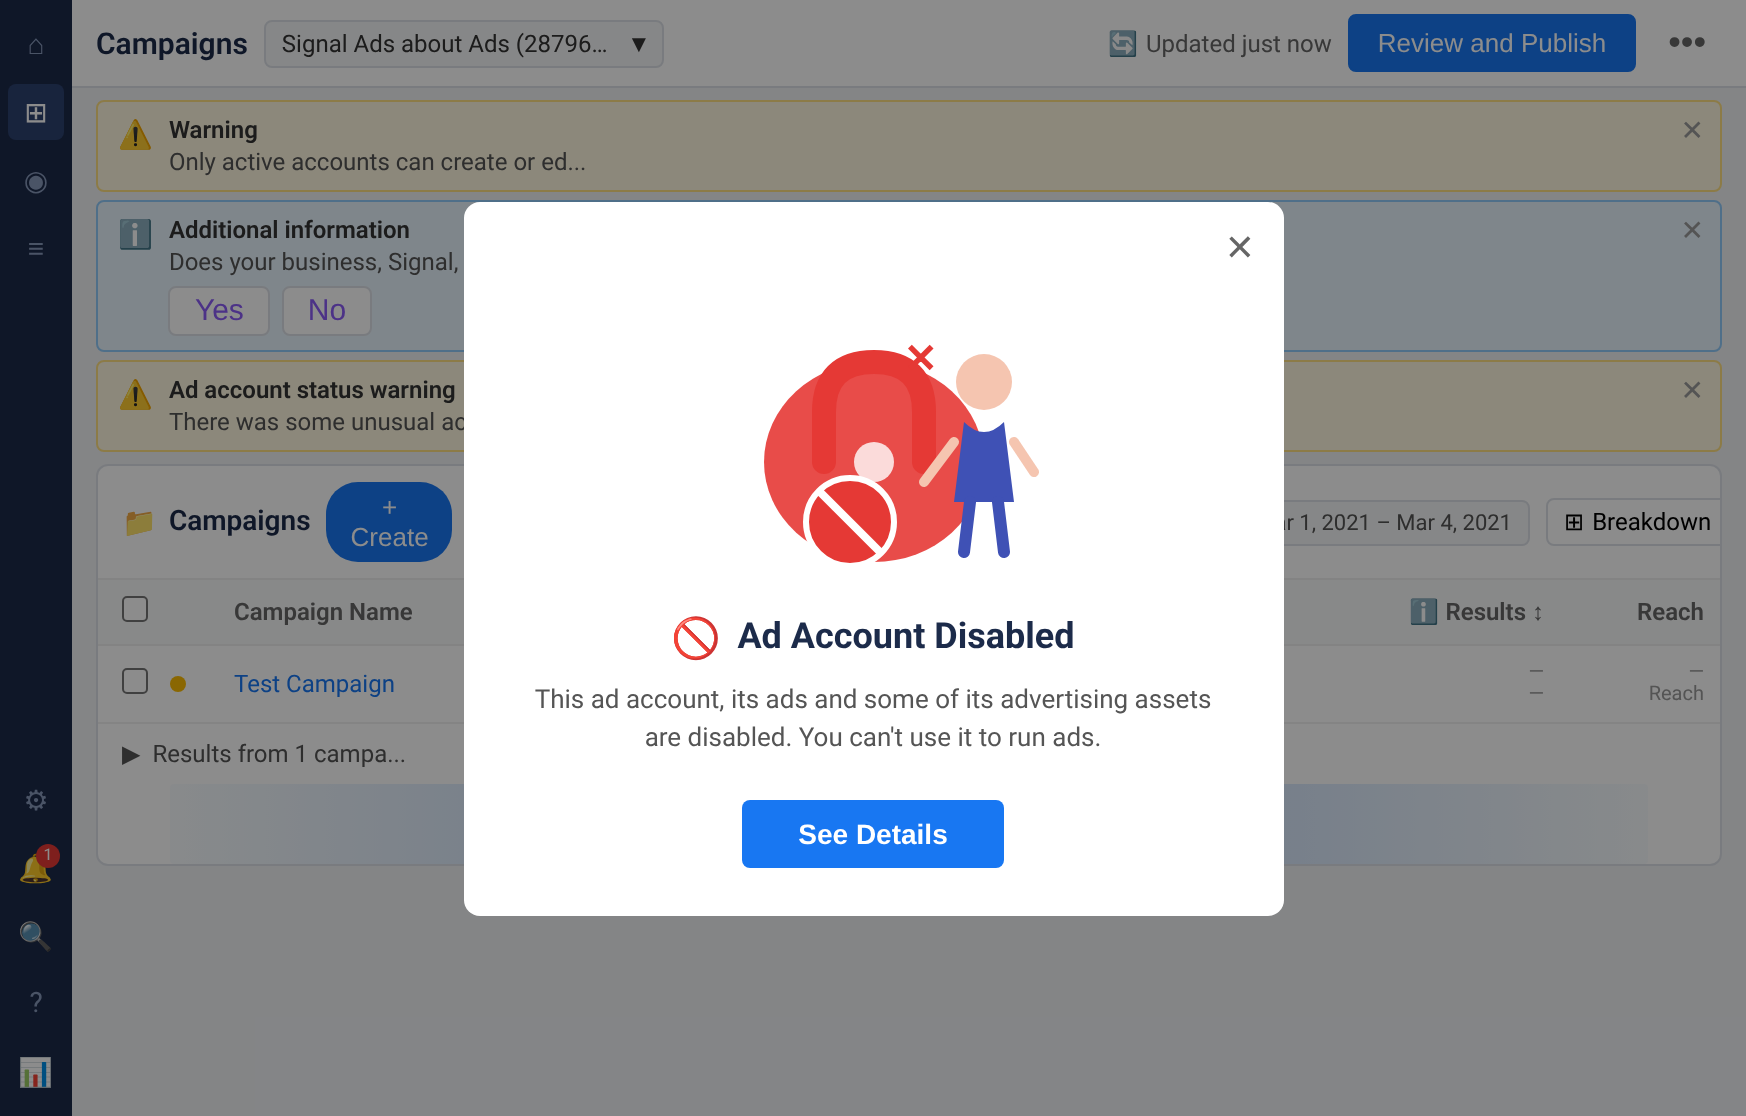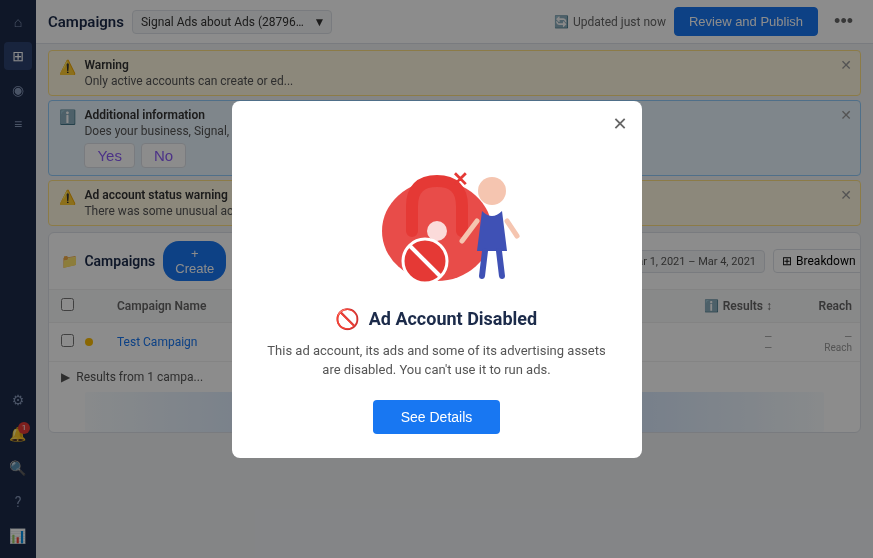--- a/index.html
+++ b/index.html
@@ -364,21 +364,21 @@
       justify-content: center;
     }
     .see-details-btn {
       background: #1877f2;
       color: #fff;
       border: none;
       border-radius: 4px;
       padding: 9px 28px;
       font-size: 14px;
       cursor: pointer;
-      font-weight: 400;
+      font-weight: 700;
     }
   </style>
 </head>
 <body>
 
 <div class="sidebar">
   <div class="sidebar-icon">⌂</div>
   <div class="sidebar-icon active">⊞</div>
   <div class="sidebar-icon">◉</div>
   <div class="sidebar-icon">≡</div>

